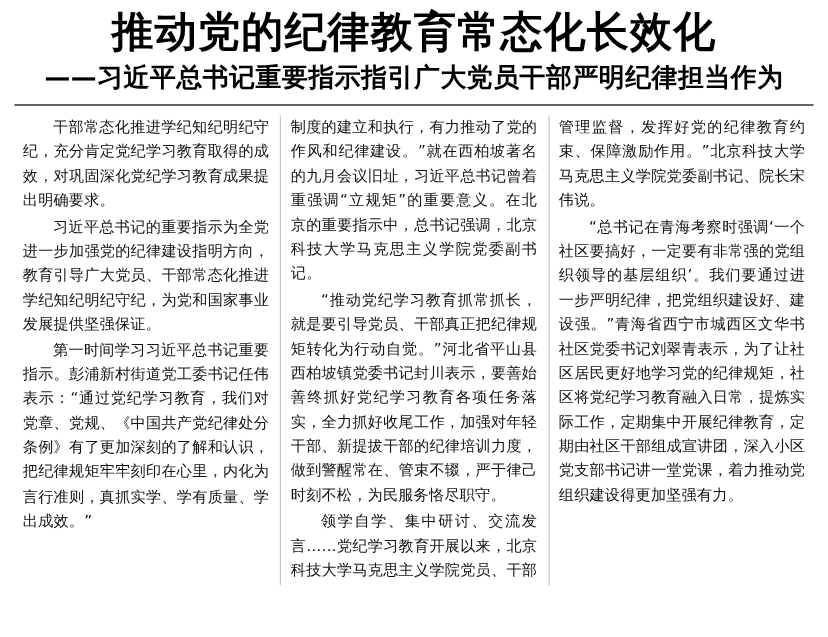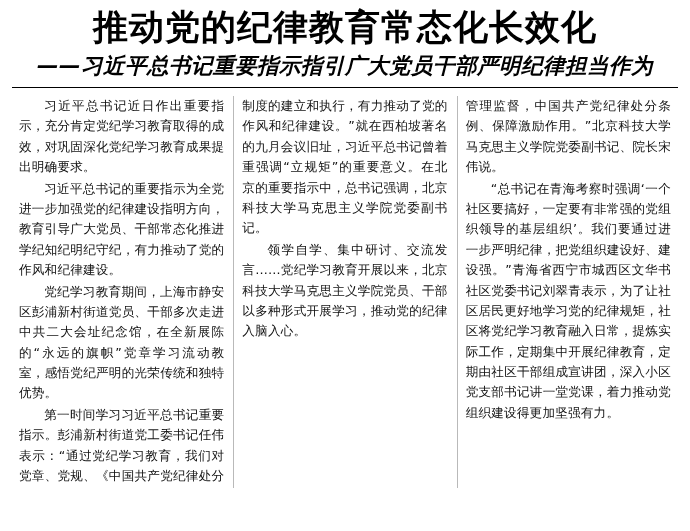--- a/index.html
+++ b/index.html
@@ -36,21 +36,20 @@
   .subheadline {
     font-family: "DejaVu Sans", "Liberation Sans", sans-serif;
     font-weight: bold;
     font-size: 21.5px;
     line-height: 1.2;
     letter-spacing: 0.5px;
     text-align: center;
     color: #000000;
     margin: 6px 0 8px 0;
     white-space: nowrap;
-    font-style: italic;
   }
   .rule {
     border: 0;
     border-top: 1px solid #000000;
     margin: 6px 2px 8px 2px;
   }
   .columns {
     display: flex;
     gap: 0;
     align-items: stretch;
@@ -91,33 +90,33 @@
 
 <div class="page">
 
   <h1 class="headline">推动党的纪律教育常态化长效化</h1>
   <h2 class="subheadline">——习近平总书记重要指示指引广大党员干部严明纪律担当作为</h2>
   <hr class="rule">
 
   <div class="columns">
 
     <div class="col">
-      <p class="para indent">习近平总书记近日作出重要指示，充分肯定党纪学习教育取得的成效，对巩固深化党纪学习教育成果提出明确要求。</p>
-      <p class="para indent">习近平总书记的重要指示为全党进一步加强党的纪律建设指明方向，教育引导广大党员、干部常态化推进学纪知纪明纪守纪，有力推动了党的作风和纪律建设。</p>
-      <p class="para indent">党纪学习教育期间，上海市静安区彭浦新村街道党员、干部多次走进中共二大会址纪念馆，在全新展陈的“永远的旗帜”党章学习流动教室，感悟党纪严明的光荣传统和独特优势。</p>
+      <p class="para indent">干部常态化推进学纪知纪明纪守纪，充分肯定党纪学习教育取得的成效，对巩固深化党纪学习教育成果提出明确要求。</p>
+      <p class="para indent">习近平总书记的重要指示为全党进一步加强党的纪律建设指明方向，教育引导广大党员、干部常态化推进学纪知纪明纪守纪，为党和国家事业发展提供坚强保证。</p>
       <p class="para indent">第一时间学习习近平总书记重要指示。彭浦新村街道党工委书记任伟表示：“通过党纪学习教育，我们对党章、党规、《中国共产党纪律处分条例》有了更加深刻的了解和认识，把纪律规矩牢牢刻印在心里，内化为言行准则，真抓实学、学有质量、学出成效。”</p>
 
     </div>
 
     <div class="col">
       <p class="para">制度的建立和执行，有力推动了党的作风和纪律建设。”就在西柏坡著名的九月会议旧址，习近平总书记曾着重强调“立规矩”的重要意义。在北京的重要指示中，总书记强调，北京科技大学马克思主义学院党委副书记。</p>
+      <p class="para indent">“推动党纪学习教育抓常抓长，就是要引导党员、干部真正把纪律规矩转化为行动自觉。”河北省平山县西柏坡镇党委书记封川表示，要善始善终抓好党纪学习教育各项任务落实，全力抓好收尾工作，加强对年轻干部、新提拔干部的纪律培训力度，做到警醒常在、管束不辍，严于律己时刻不松，为民服务恪尽职守。</p>
       <p class="para indent">领学自学、集中研讨、交流发言……党纪学习教育开展以来，北京科技大学马克思主义学院党员、干部以多种形式开展学习，推动党的纪律入脑入心。</p>
 
     </div>
 
     <div class="col">
-      <p class="para">管理监督，中国共产党纪律处分条例、保障激励作用。”北京科技大学马克思主义学院党委副书记、院长宋伟说。</p>
+      <p class="para">管理监督，发挥好党的纪律教育约束、保障激励作用。”北京科技大学马克思主义学院党委副书记、院长宋伟说。</p>
       <p class="para indent">“总书记在青海考察时强调‘一个社区要搞好，一定要有非常强的党组织领导的基层组织’。我们要通过进一步严明纪律，把党组织建设好、建设强。”青海省西宁市城西区文华书社区党委书记刘翠青表示，为了让社区居民更好地学习党的纪律规矩，社区将党纪学习教育融入日常，提炼实际工作，定期集中开展纪律教育，定期由社区干部组成宣讲团，深入小区党支部书记讲一堂党课，着力推动党组织建设得更加坚强有力。</p>
 
     </div>
 
   </div>
 </div>
 
 </body></html>

